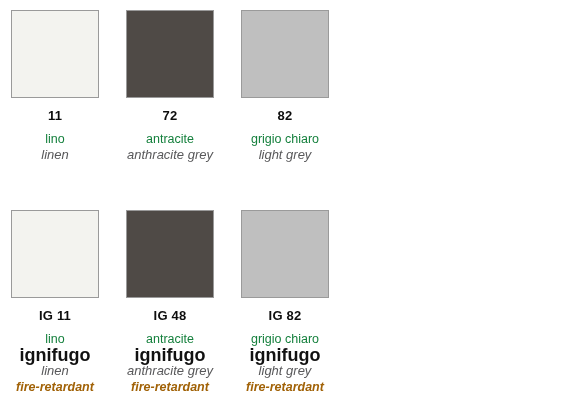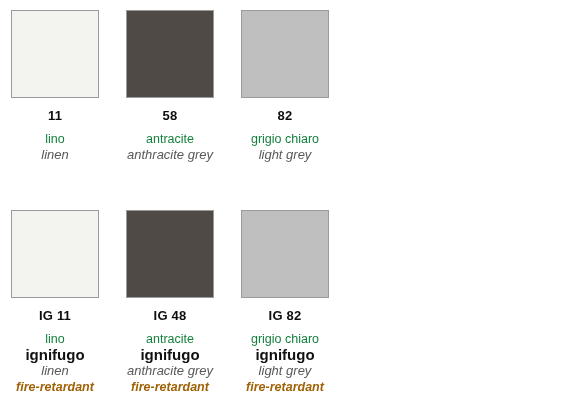--- a/index.html
+++ b/index.html
@@ -75,21 +75,21 @@
   }
   .name-en {
     display: block;
     font-size: 13px;
     color: #58585a;
     font-weight: normal;
     font-style: italic;
   }
   .flag-it {
     display: block;
-    font-size: 15px;
+    font-size: 18px;
     color: #111111;
     font-weight: bold;
     font-style: normal;
   }
   .flag-en {
     display: block;
     font-size: 12.5px;
     color: #a16207;
     font-weight: bold;
     font-style: italic;
@@ -109,21 +109,21 @@
         <span class="name-it">lino</span>
 
         <span class="name-en">linen</span>
 
       </span>
     </div>
 
 
     <div class="swatch-cell">
       <span class="chip" style="background-color: rgb(79, 74, 70); border-color: rgb(154, 154, 154);"></span>
-      <span class="code">58</span>
+      <span class="code">72</span>
       <span class="name-block">
         <span class="name-it">antracite</span>
 
         <span class="name-en">anthracite grey</span>
 
       </span>
     </div>
 
     <div class="swatch-cell">
       <span class="chip" style="background-color: rgb(191, 191, 191); border-color: rgb(154, 154, 154);"></span>

